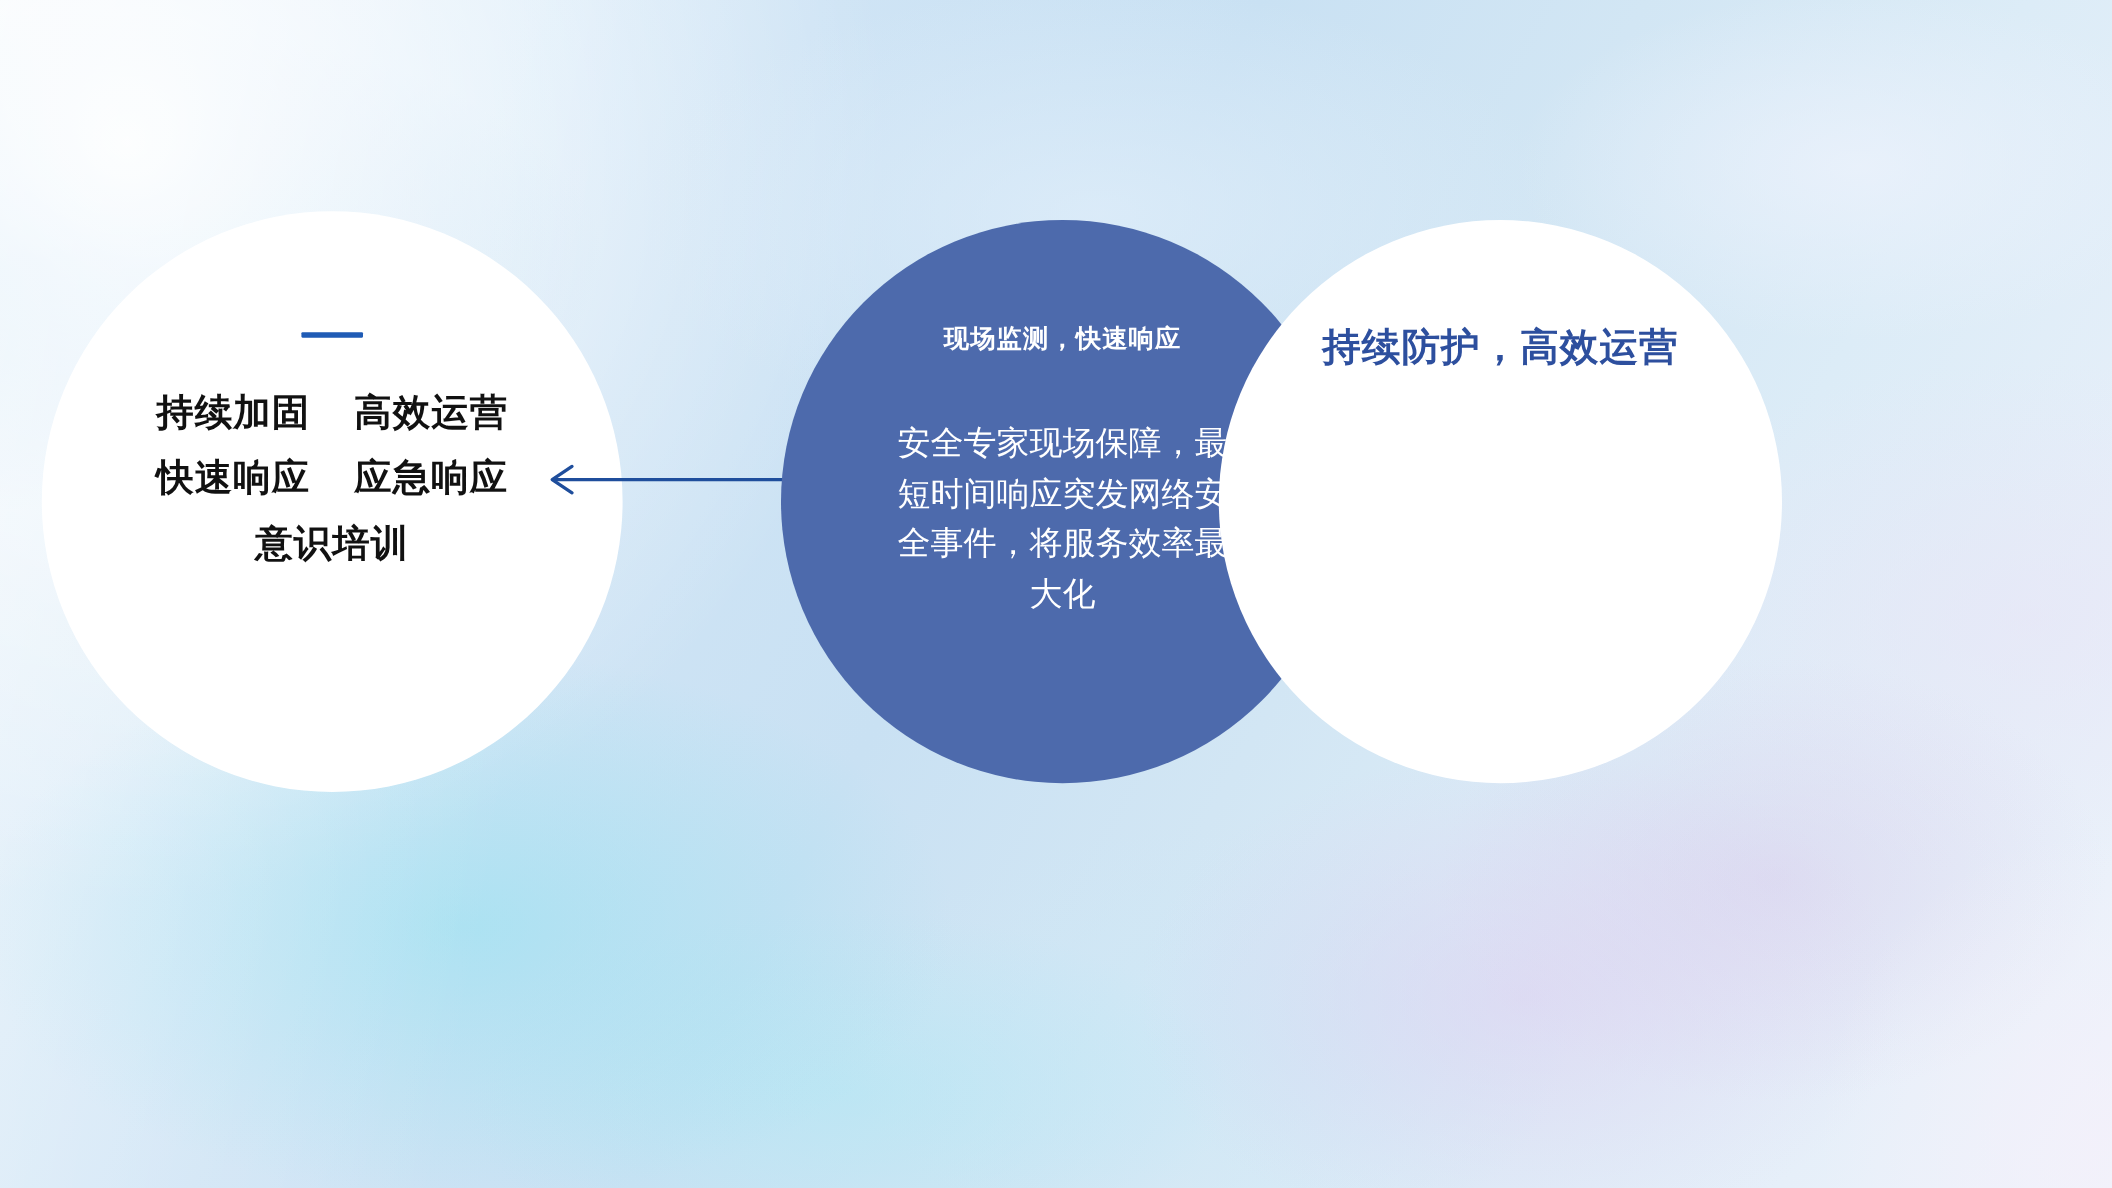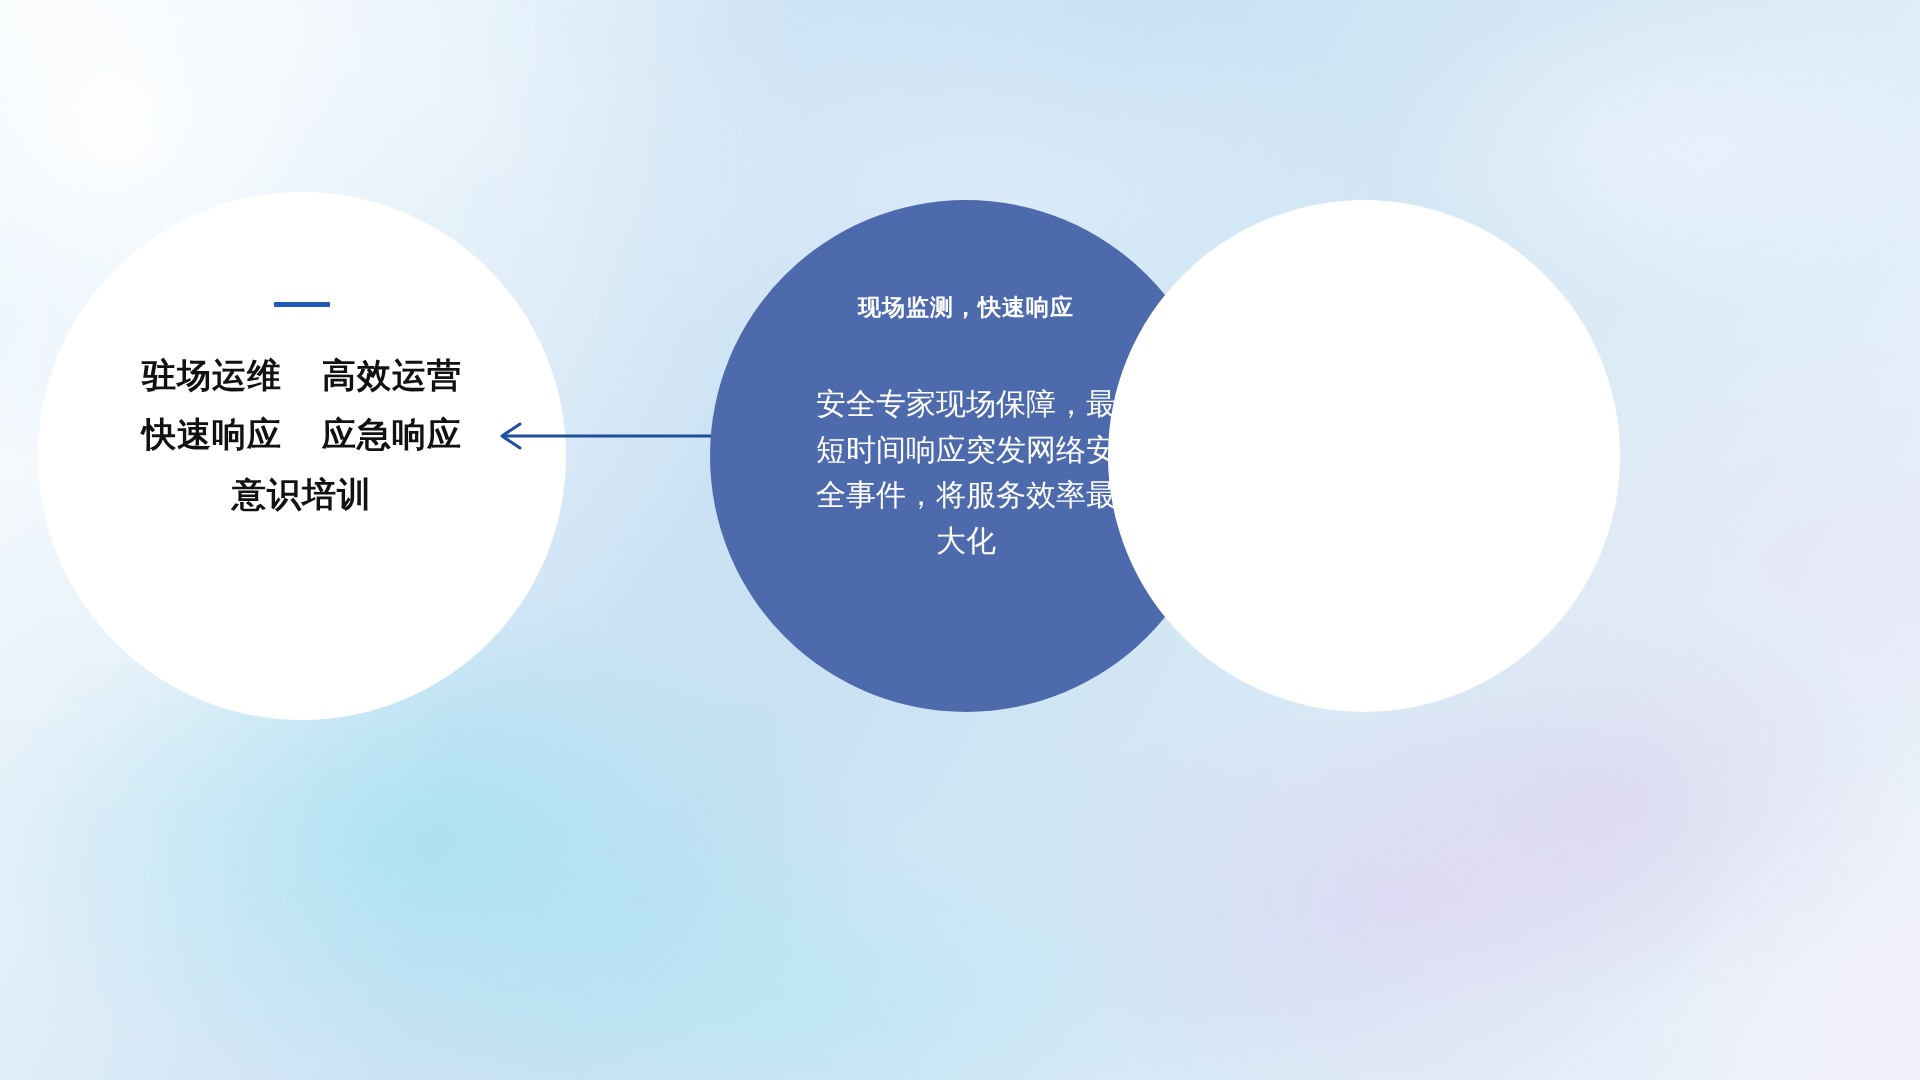--- a/index.html
+++ b/index.html
@@ -194,34 +194,35 @@
 
   <svg id="connector-arrow" viewBox="0 0 240 40" xmlns="http://www.w3.org/2000/svg">
     <line x1="236" y1="20" x2="14" y2="20" stroke="#1f4e9c" stroke-width="3"></line>
     <polyline points="30,8 12,20 30,32" fill="none" stroke="#1f4e9c" stroke-width="3" stroke-linecap="round" stroke-linejoin="round"></polyline>
   </svg>
 
   <div class="circle" id="circle-left">
     <div class="accent-rule"></div>
     <div class="left-lines">
       <div class="left-row">
-        <span class="left-kw">驻场运维</span>
+        <span class="left-kw">持续加固</span>
         <span class="left-kw">高效运营</span>
       </div>
       <div class="left-row">
         <span class="left-kw">快速响应</span>
         <span class="left-kw">应急响应</span>
       </div>
       <div class="left-row">
         <span class="left-kw">意识培训</span>
       </div>
     </div>
   </div>
 
   <div class="circle" id="circle-middle">
     <div class="circle-title">现场监测，快速响应</div>
     <div class="circle-body">安全专家现场保障，最短时间响应突发网络安全事件，将服务效率最大化</div>
   </div>
 
   <div class="circle" id="circle-right">
+    <div class="circle-title">持续防护，高效运营</div>
   </div>
 
 </div>
 
 </body></html>

